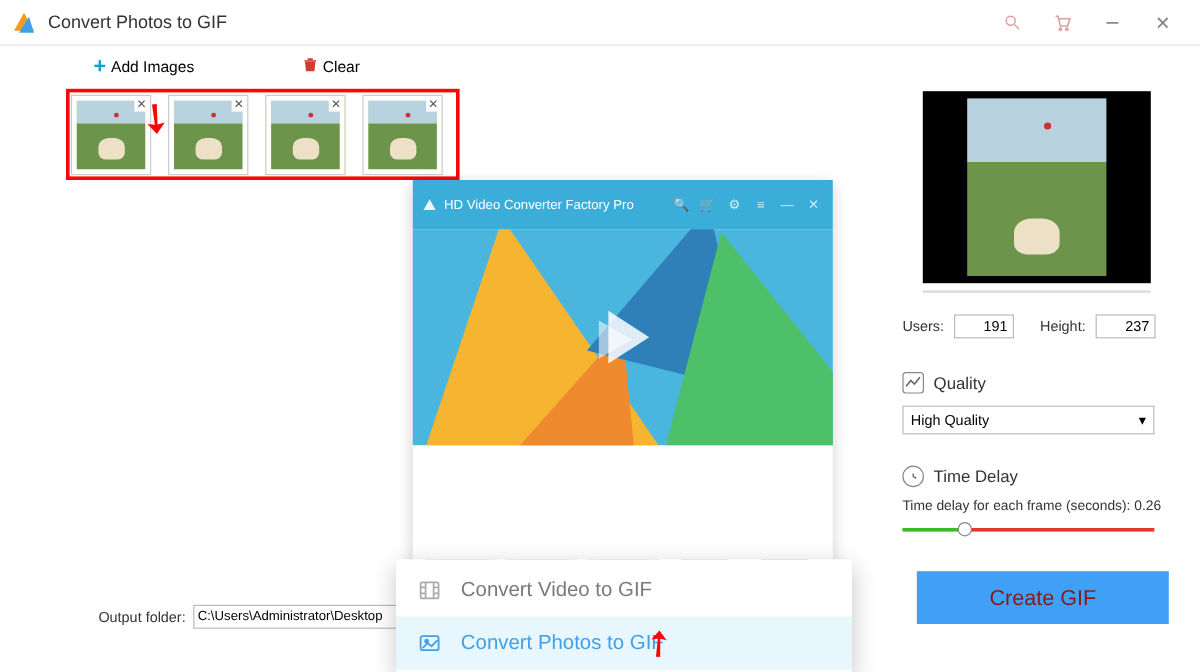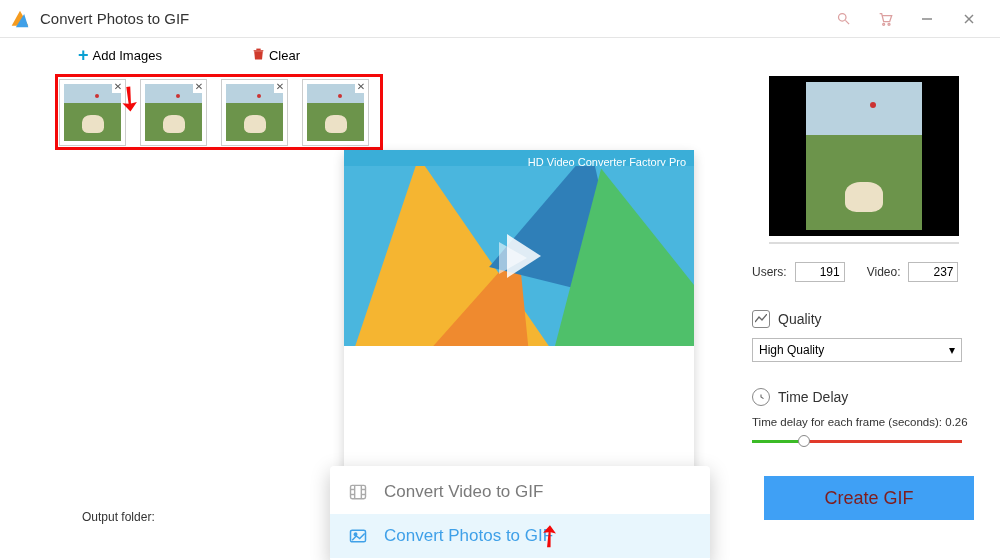--- a/index.html
+++ b/index.html
@@ -55,21 +55,21 @@
   .slider .knob { position:absolute; left:46px; top:1px; width:12px; height:12px; border-radius:50%; background:#fff; border:1px solid #888; cursor:pointer; }
 
   .create-btn { position:absolute; right:26px; bottom:40px; width:210px; height:44px; background:#3fa0f5; color:#7f1d1d; font-size:18px; display:flex; align-items:center; justify-content:center; cursor:pointer; }
 
   
   .output-row { position:absolute; left:82px; bottom:36px; display:flex; align-items:center; font-size:12px; color:#333; gap:6px; }
   .output-row input { width:194px; height:20px; border:1px solid #bbb; font-size:11px; padding:0 3px; }
 
   
   .inner-window { position:absolute; left:344px; top:150px; width:350px; height:408px; background:#fff; box-shadow:0 4px 12px rgba(0,0,0,.18); border-radius:3px; overflow:visible; }
-  .inner-titlebar { height:16px; background:linear-gradient(90deg,#3aaed8,#3aaed8); display:flex; align-items:flex-end; padding:0 8px; color:#fff; font-size:11px; gap:6px;flex-direction:column; }
+  .inner-titlebar { height:41px; background:linear-gradient(90deg,#3aaed8,#3aaed8); display:flex; align-items:center; padding:0 8px; color:#fff; font-size:11px; gap:6px; }
   .inner-titlebar .spacer { flex:1; }
   .inner-titlebar .tic { width:16px; color:#cfeaf5; cursor:pointer; text-align:center; }
 
   .hero { height:180px; position:relative; background:#4ab6de; overflow:hidden; }
   .tri { position:absolute; }
   .tri.yellow { left:-20px; bottom:-30px; width:0; height:0; border-left:110px solid transparent; border-right:110px solid transparent; border-bottom:220px solid #f5b531; transform:rotate(-8deg); }
   .tri.orange { left:80px; bottom:-60px; width:0; height:0; border-left:70px solid transparent; border-right:70px solid transparent; border-bottom:160px solid #ef8a2f; transform:rotate(18deg); }
   .tri.blue { right:50px; top:-20px; width:0; height:0; border-left:70px solid transparent; border-right:70px solid transparent; border-bottom:140px solid #2f7fb8; transform:rotate(14deg); }
   .tri.green { right:-40px; bottom:-40px; width:0; height:0; border-left:110px solid transparent; border-right:110px solid transparent; border-bottom:220px solid #4fc06a; transform:rotate(-12deg); }
   .play-badge { position:absolute; left:50%; top:50%; transform:translate(-50%,-50%); width:64px; height:64px; }
@@ -188,21 +188,21 @@
         <div class="dot"></div>
         <div class="dog"></div>
       </div>
   </div>
   <div class="preview-rule"></div>
 
   <div class="dims">
     <span>Users:</span>
     <input value="191" style="">
     <span style="width:6px"></span>
-    <span>Video:</span>
+    <span>Height:</span>
     <input value="237" style="">
   </div>
 
   <div class="section-hdr">
     <span class="ic">
         <svg width="12" height="10" viewBox="0 0 12 10" fill="none" stroke="#666" stroke-width="1.3">
           <polyline points="0,8 4,3 7,6 12,0"></polyline>
         </svg>
       </span>
     <span>Quality</span>
@@ -228,20 +228,21 @@
     <div class="track-l"></div>
       <div class="track-r"></div>
       <div class="knob"></div>
   </div>
 </div>
 
 <div class="create-btn">Create GIF</div>
 
 <div class="output-row">
   <span>Output folder:</span>
+  <input value="C:\Users\Administrator\Desktop" style="">
 </div>
 
 <div class="inner-window">
   <div class="inner-titlebar">
     <svg width="12" height="12" viewBox="0 0 24 24">
         <polygon points="2,20 12,2 22,20" fill="#fff" opacity=".9"></polygon>
       </svg>
     <span>HD Video Converter Factory Pro</span>
     <div class="spacer"></div>
     <div class="tic">🔍</div>

